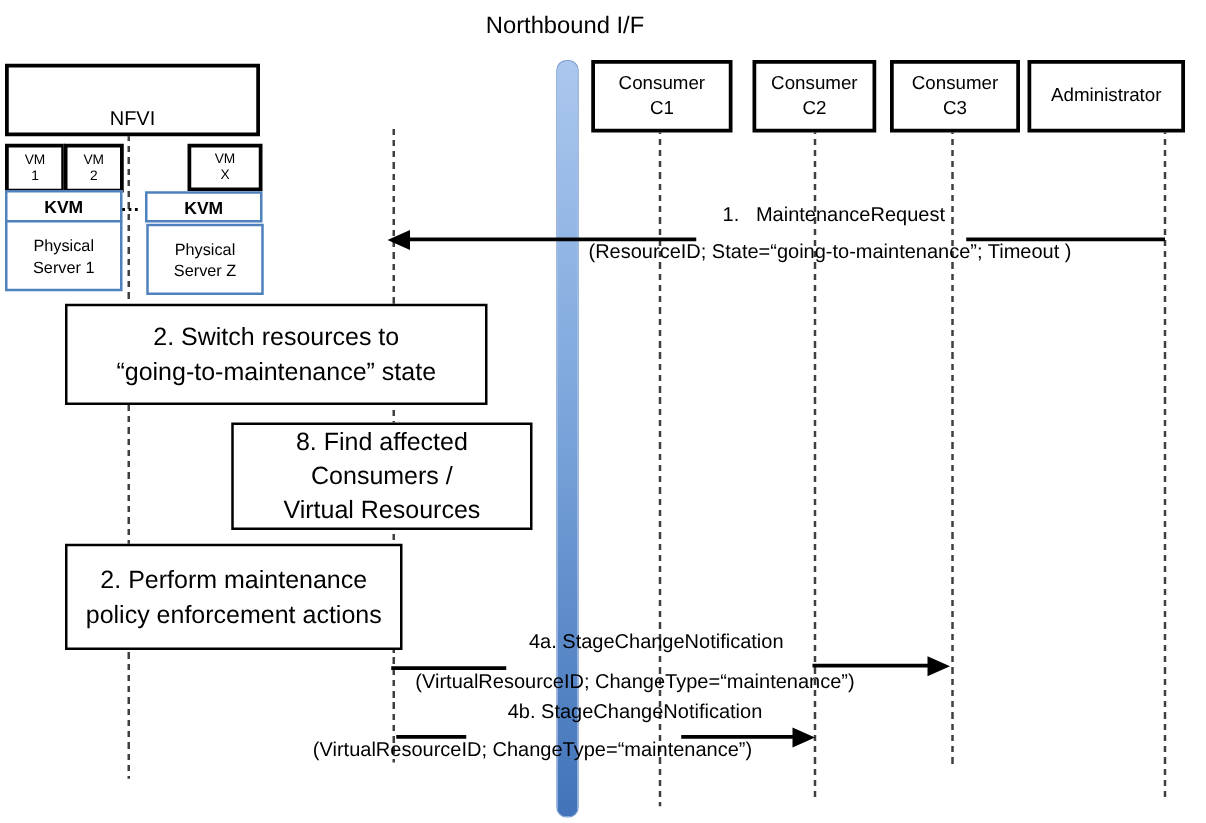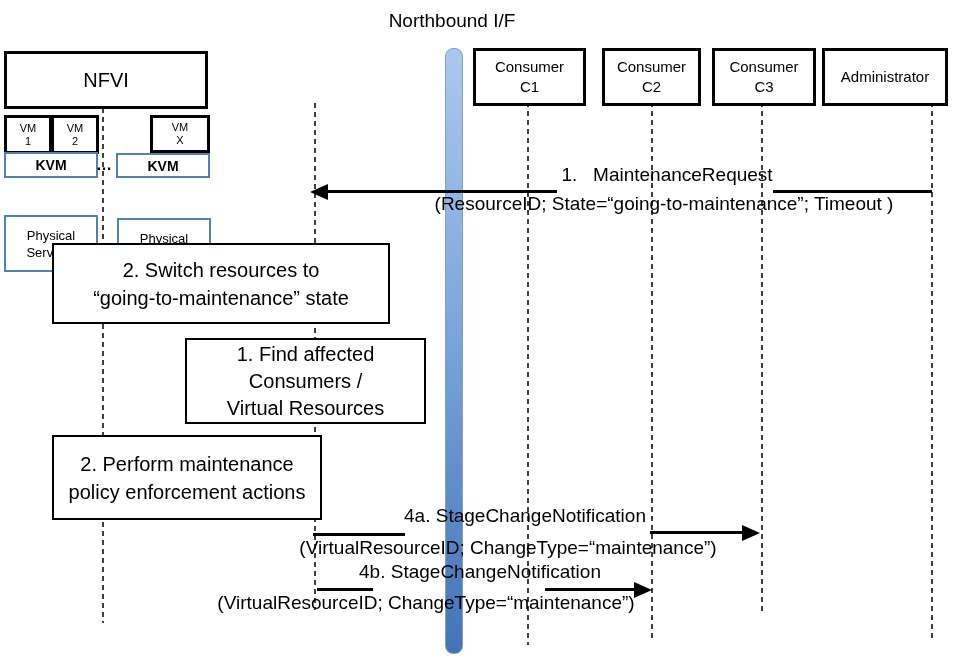--- a/index.html
+++ b/index.html
@@ -6,48 +6,48 @@
   #stage{
     position:relative;width:965px;height:658px;background:#ffffff;overflow:hidden;
     font-family:"Liberation Sans",sans-serif;color:#000;
   }
   .abs{position:absolute;}
   
   .diagram-title{top:10px;left:452px;transform:translateX(-50%);font-size:19px;white-space:nowrap;z-index:5;}
   
   .actor{background:#fff;border:3px solid #000;display:flex;flex-direction:column;
          align-items:center;justify-content:center;text-align:center;z-index:3;line-height:20px;}
-  .actor.big{font-size:20px;}
+  .actor.big{font-size:16px;justify-content:flex-end;}
   .actor.small{font-size:15px;}
   
   .lifeline{width:2px;z-index:1;
     background:repeating-linear-gradient(to bottom,#3f3f3f 0 5px,transparent 5px 9px);}
   
   .nb-bar{left:445px;top:48px;width:16px;height:604px;border-radius:8px;z-index:2;
     background:linear-gradient(to bottom,#abc7ee 0%,#7da7dc 45%,#4273b9 100%);
     border:1px solid #7da0d4;}
   
   .vmbox{background:#fff;border:3px solid #000;font-size:11px;line-height:13px;
     display:flex;flex-direction:column;align-items:center;justify-content:center;text-align:center;z-index:3;}
   .bluebox{background:#fff;border:2px solid #4f81bd;display:flex;flex-direction:column;
     align-items:center;justify-content:center;text-align:center;z-index:3;}
   .kvm{font-size:14px;font-weight:700;}
-  .pserv{font-size:13px;line-height:17px;margin-top:39px;}
+  .pserv{font-size:13px;line-height:17px;}
   .dots{font-size:16px;font-weight:700;z-index:3;letter-spacing:1px;}
   
   .step{background:#fff;border:2px solid #000;display:flex;flex-direction:column;
     align-items:center;justify-content:center;text-align:center;font-size:20px;line-height:28px;z-index:3;}
   .step .ln{display:block;}
   
   .mline{height:3px;background:#000;z-index:4;}
   .arrow-left{width:0;height:0;border-top:8px solid transparent;border-bottom:8px solid transparent;
     border-right:18px solid #000;z-index:4;}
   .arrow-right{width:0;height:0;border-top:8px solid transparent;border-bottom:8px solid transparent;
     border-left:18px solid #000;z-index:4;}
-  .mlabel{transform:translateX(-50%);font-size:19px;white-space:pre;z-index:4;}
+  .mlabel{transform:translateX(-50%);font-size:16px;white-space:pre;z-index:4;}
 </style>
 </head>
 <body>
 
 <div id="stage">
 
   <div class="abs diagram-title">Northbound I/F</div>
 
   <div class="abs lifeline" style="left:102px;top:108px;height:515px;"></div>
   <div class="abs lifeline" style="left:314px;top:103px;height:507px;"></div>
@@ -110,35 +110,35 @@
   <div class="abs mline" style="left:773px;top:190px;width:159px;"></div>
   <div class="abs mlabel" style="left:667px;top:164px;">1.   MaintenanceRequest</div>
   <div class="abs mlabel" style="left:664px;top:193px;">(ResourceID; State=“going-to-maintenance”; Timeout )</div>
 
   <div class="abs step" style="left:52px;top:243px;width:334px;height:77px;">
     <span class="ln">2. Switch resources to</span>
     <span class="ln">“going-to-maintenance” state</span>
   </div>
 
   <div class="abs step" style="left:185px;top:338px;width:237px;height:82px;line-height:27px;">
-    <span class="ln">1. Find affected</span>
+    <span class="ln">8. Find affected</span>
     <span class="ln">Consumers /</span>
     <span class="ln">Virtual Resources</span>
   </div>
 
   <div class="abs step" style="left:52px;top:435px;width:266px;height:81px;">
     <span class="ln">2. Perform maintenance</span>
     <span class="ln">policy enforcement actions</span>
   </div>
 
   <div class="abs mlabel" style="left:525px;top:505px;">4a. StageChangeNotification</div>
   <div class="abs mline" style="left:313px;top:533px;width:92px;"></div>
   <div class="abs mline" style="left:650px;top:531px;width:96px;"></div>
   <div class="abs arrow-right" style="left:742px;top:525px;"></div>
   <div class="abs mlabel" style="left:508px;top:537px;">(VirtualResourceID; ChangeType=“maintenance”)</div>
 
-  <div class="abs mlabel" style="left:480px;top:561px;">4b. StageChangeNotification</div>
+  <div class="abs mlabel" style="left:508px;top:561px;">4b. StageChangeNotification</div>
   <div class="abs mline" style="left:317px;top:588px;width:56px;"></div>
   <div class="abs mline" style="left:545px;top:588px;width:91px;"></div>
   <div class="abs arrow-right" style="left:634px;top:582px;"></div>
   <div class="abs mlabel" style="left:426px;top:592px;">(VirtualResourceID; ChangeType=“maintenance”)</div>
 
 </div>
 
 </body></html>

